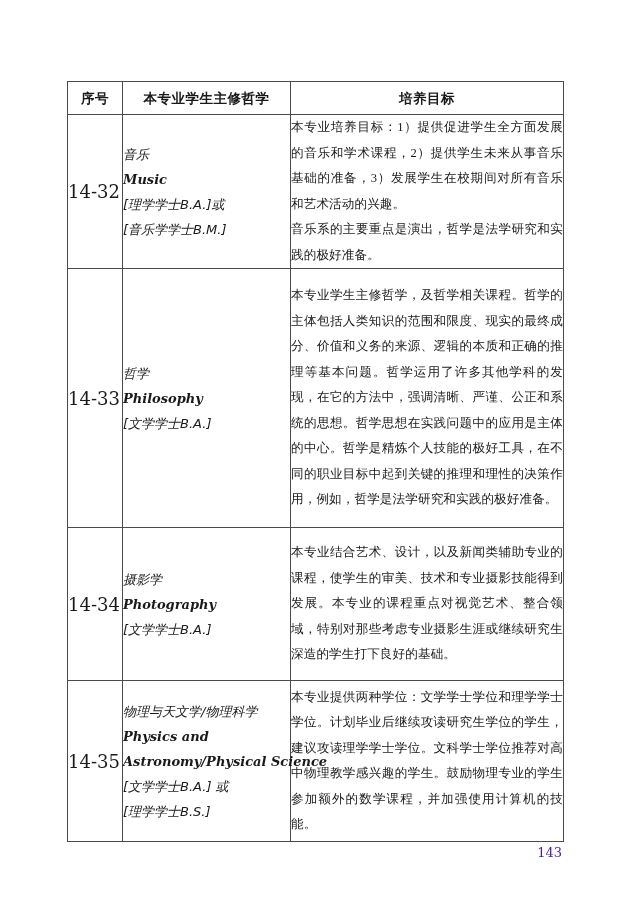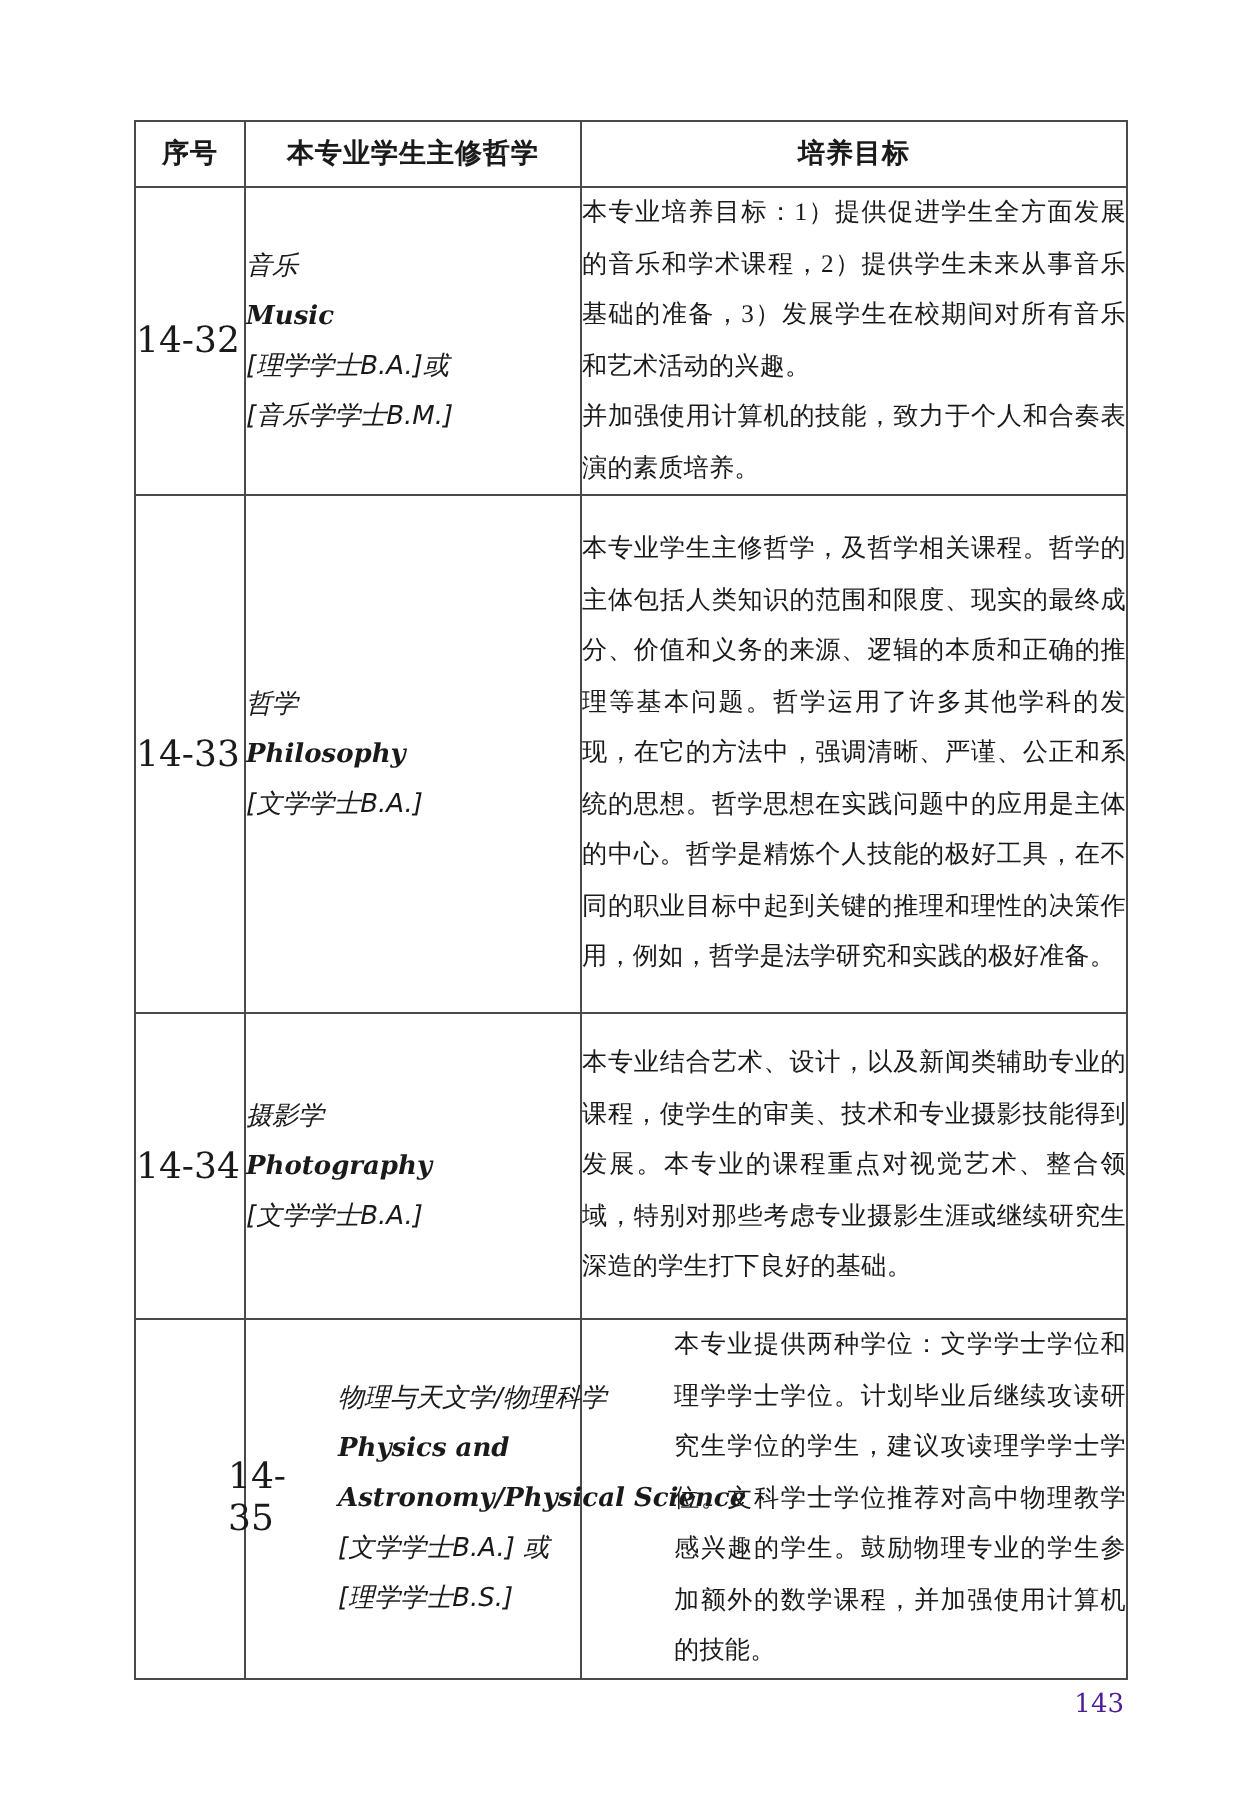--- a/index.html
+++ b/index.html
@@ -27,20 +27,21 @@
     position: absolute;
     left: 67px;
     top: 60px;
     width: 496px;
   }
   table.majors {
     border-collapse: collapse;
     width: 496px;
     table-layout: fixed;
     background: #ffffff;
+    margin-top: 21px;
   }
   table.majors td, table.majors th {
     border: 1px solid #4a4a4a;
     vertical-align: middle;
     padding: 0;
     background: #ffffff;
   }
   col.c-no    { width: 55px; }
   col.c-major { width: 168px; }
   col.c-goal  { width: 273px; }
@@ -106,21 +107,21 @@
     right: 66px;
     top: 845px;
     font-size: 13px;
     font-family: "DejaVu Serif", "Liberation Serif", serif;
     color: #4c1d95;
   }
   
   tr.r-music  td { height: 152px; }
   tr.r-phil   td { height: 258px; }
   tr.r-photo  td { height: 152px; }
-  tr.r-phys   td { height: 160px; padding-left: 46px; }
+  tr.r-phys   td { height: 160px; }
 </style>
 </head>
 <body>
 
 <div class="page">
 
   <div class="table-wrap">
     <table class="majors">
       <colgroup>
         <col class="c-no">
@@ -139,21 +140,21 @@
         <tr class="r-music">
           <td class="no-cell">14-32</td>
           <td class="major-cell">
             <div class="major-line cjk">音乐</div>
             <div class="major-line latin">Music</div>
             <div class="major-line mixed">[理学学士B.A.]或</div>
             <div class="major-line mixed">[音乐学学士B.M.]</div>
           </td>
           <td class="goal-cell">
             <p class="goal-para">本专业培养目标：1）提供促进学生全方面发展的音乐和学术课程，2）提供学生未来从事音乐基础的准备，3）发展学生在校期间对所有音乐和艺术活动的兴趣。</p>
-            <p class="goal-para">并加强使用计算机的技能，致力于个人和合奏表演的素质培养。</p>
+            <p class="goal-para">音乐系的主要重点是演出，哲学是法学研究和实践的极好准备。</p>
           </td>
         </tr>
 
         <tr class="r-phil">
           <td class="no-cell">14-33</td>
           <td class="major-cell">
             <div class="major-line cjk">哲学</div>
             <div class="major-line latin">Philosophy</div>
             <div class="major-line mixed">[文学学士B.A.]</div>
           </td>

